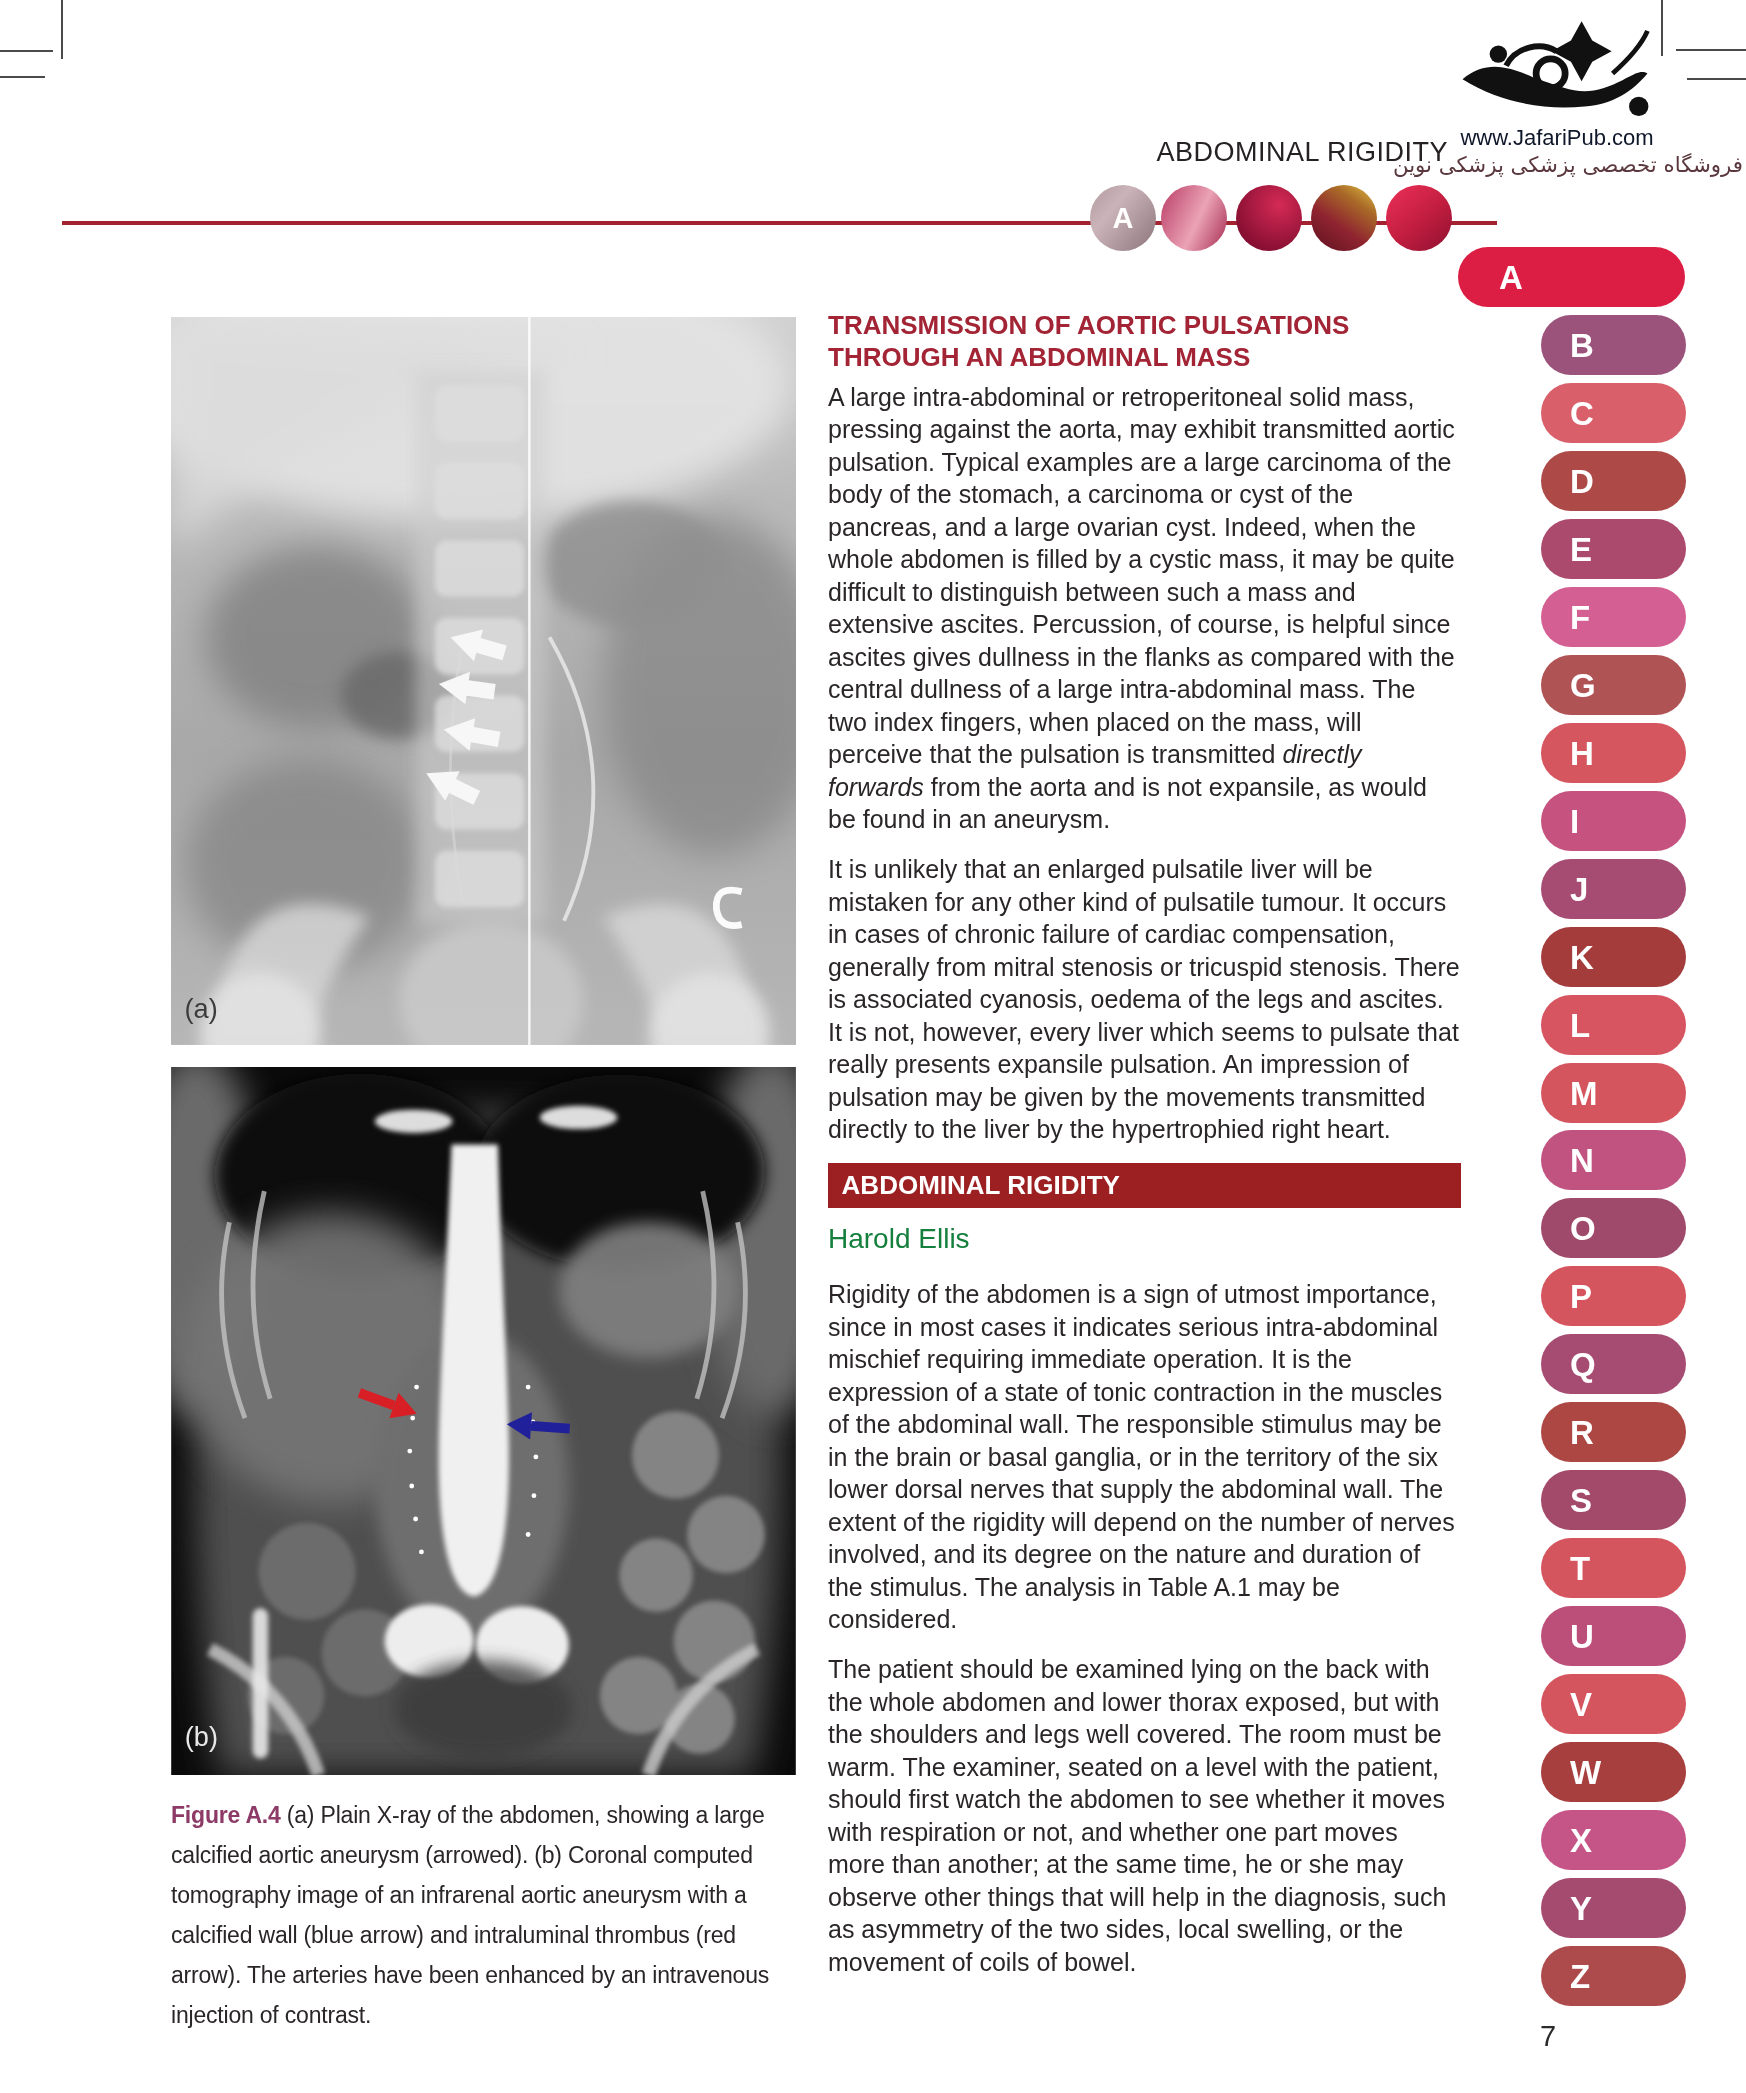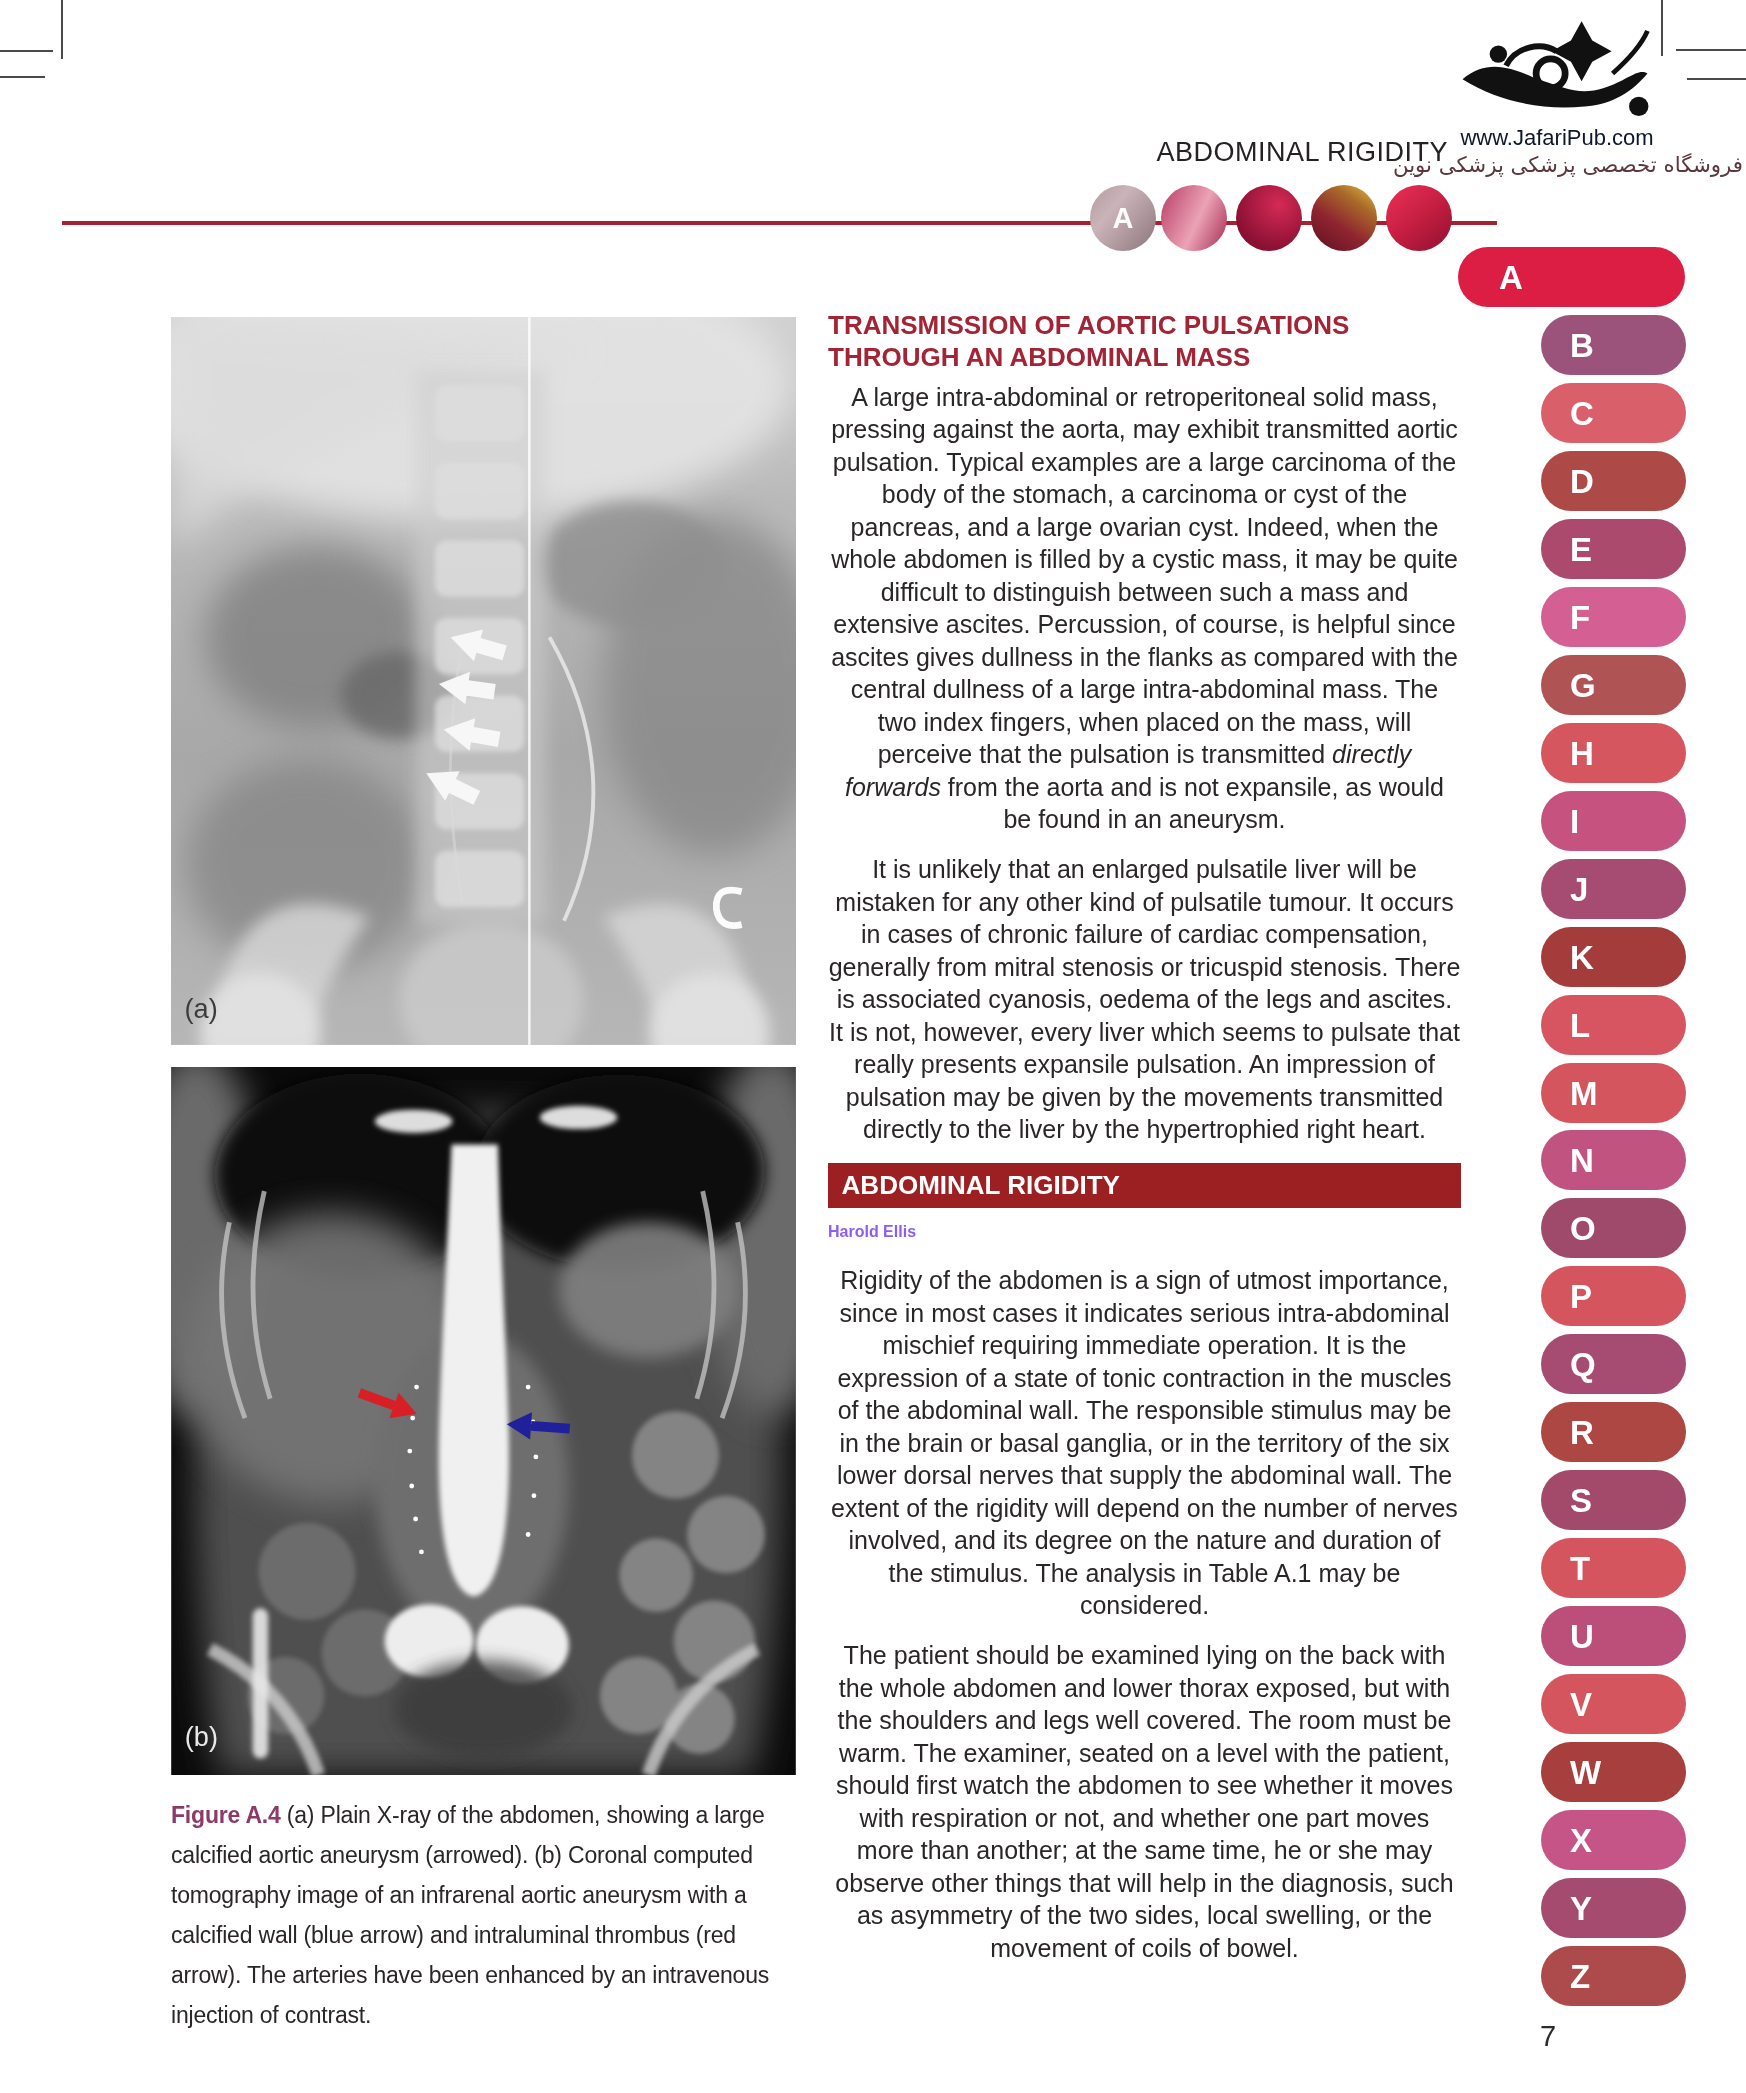--- a/index.html
+++ b/index.html
@@ -39,24 +39,24 @@
   
   .fig-a{position:absolute;left:171px;top:317px;width:625px;height:728px;}
   .fig-b{position:absolute;left:171px;top:1067px;width:625px;height:708px;}
   .caption{position:absolute;left:171px;top:1795px;width:636px;
     font-size:23px;line-height:40px;color:#2a2627;letter-spacing:-0.2px;}
   .caption .lead{font-weight:bold;color:#8d3a66;}
   
   .col{position:absolute;left:828px;top:309px;width:633px;}
   .col h2{font-size:26px;line-height:32px;color:#a22435;margin:0 0 7.8px 0;font-weight:bold;}
   .col h2.mt{margin-top:25px;}
-  .col p{font-size:25px;line-height:32.5px;margin:0 0 17.5px 0;color:#2a2627;text-align:center;}
+  .col p{font-size:25px;line-height:32.5px;margin:0 0 17.5px 0;color:#2a2627;}
   .banner{background:#9c1f22;color:#ffffff;font-weight:bold;font-size:26px;
     padding:6.8px 0 6.8px 13.6px;margin:13.6px 0 0 0;}
-  .author{font-size:16px;font-weight:bold;margin:15.5px 0 23px 0;color:#8b5cf6;}
+  .author{font-size:28px;font-weight:normal;margin:15.5px 0 23px 0;color:#15803d;}
   .ital{font-style:italic;}
 </style>
 </head>
 <body>
 
 <div class="mark" style="left:61px;top:0;width:1.9px;height:59px;"></div>
 <div class="mark" style="left:0;top:50px;width:53px;height:1.9px;"></div>
 <div class="mark" style="left:0;top:76px;width:45px;height:1.9px;"></div>
 <div class="mark" style="left:1661px;top:0;width:1.9px;height:56px;"></div>
 <div class="mark" style="left:1676px;top:49px;width:71px;height:1.9px;"></div>

